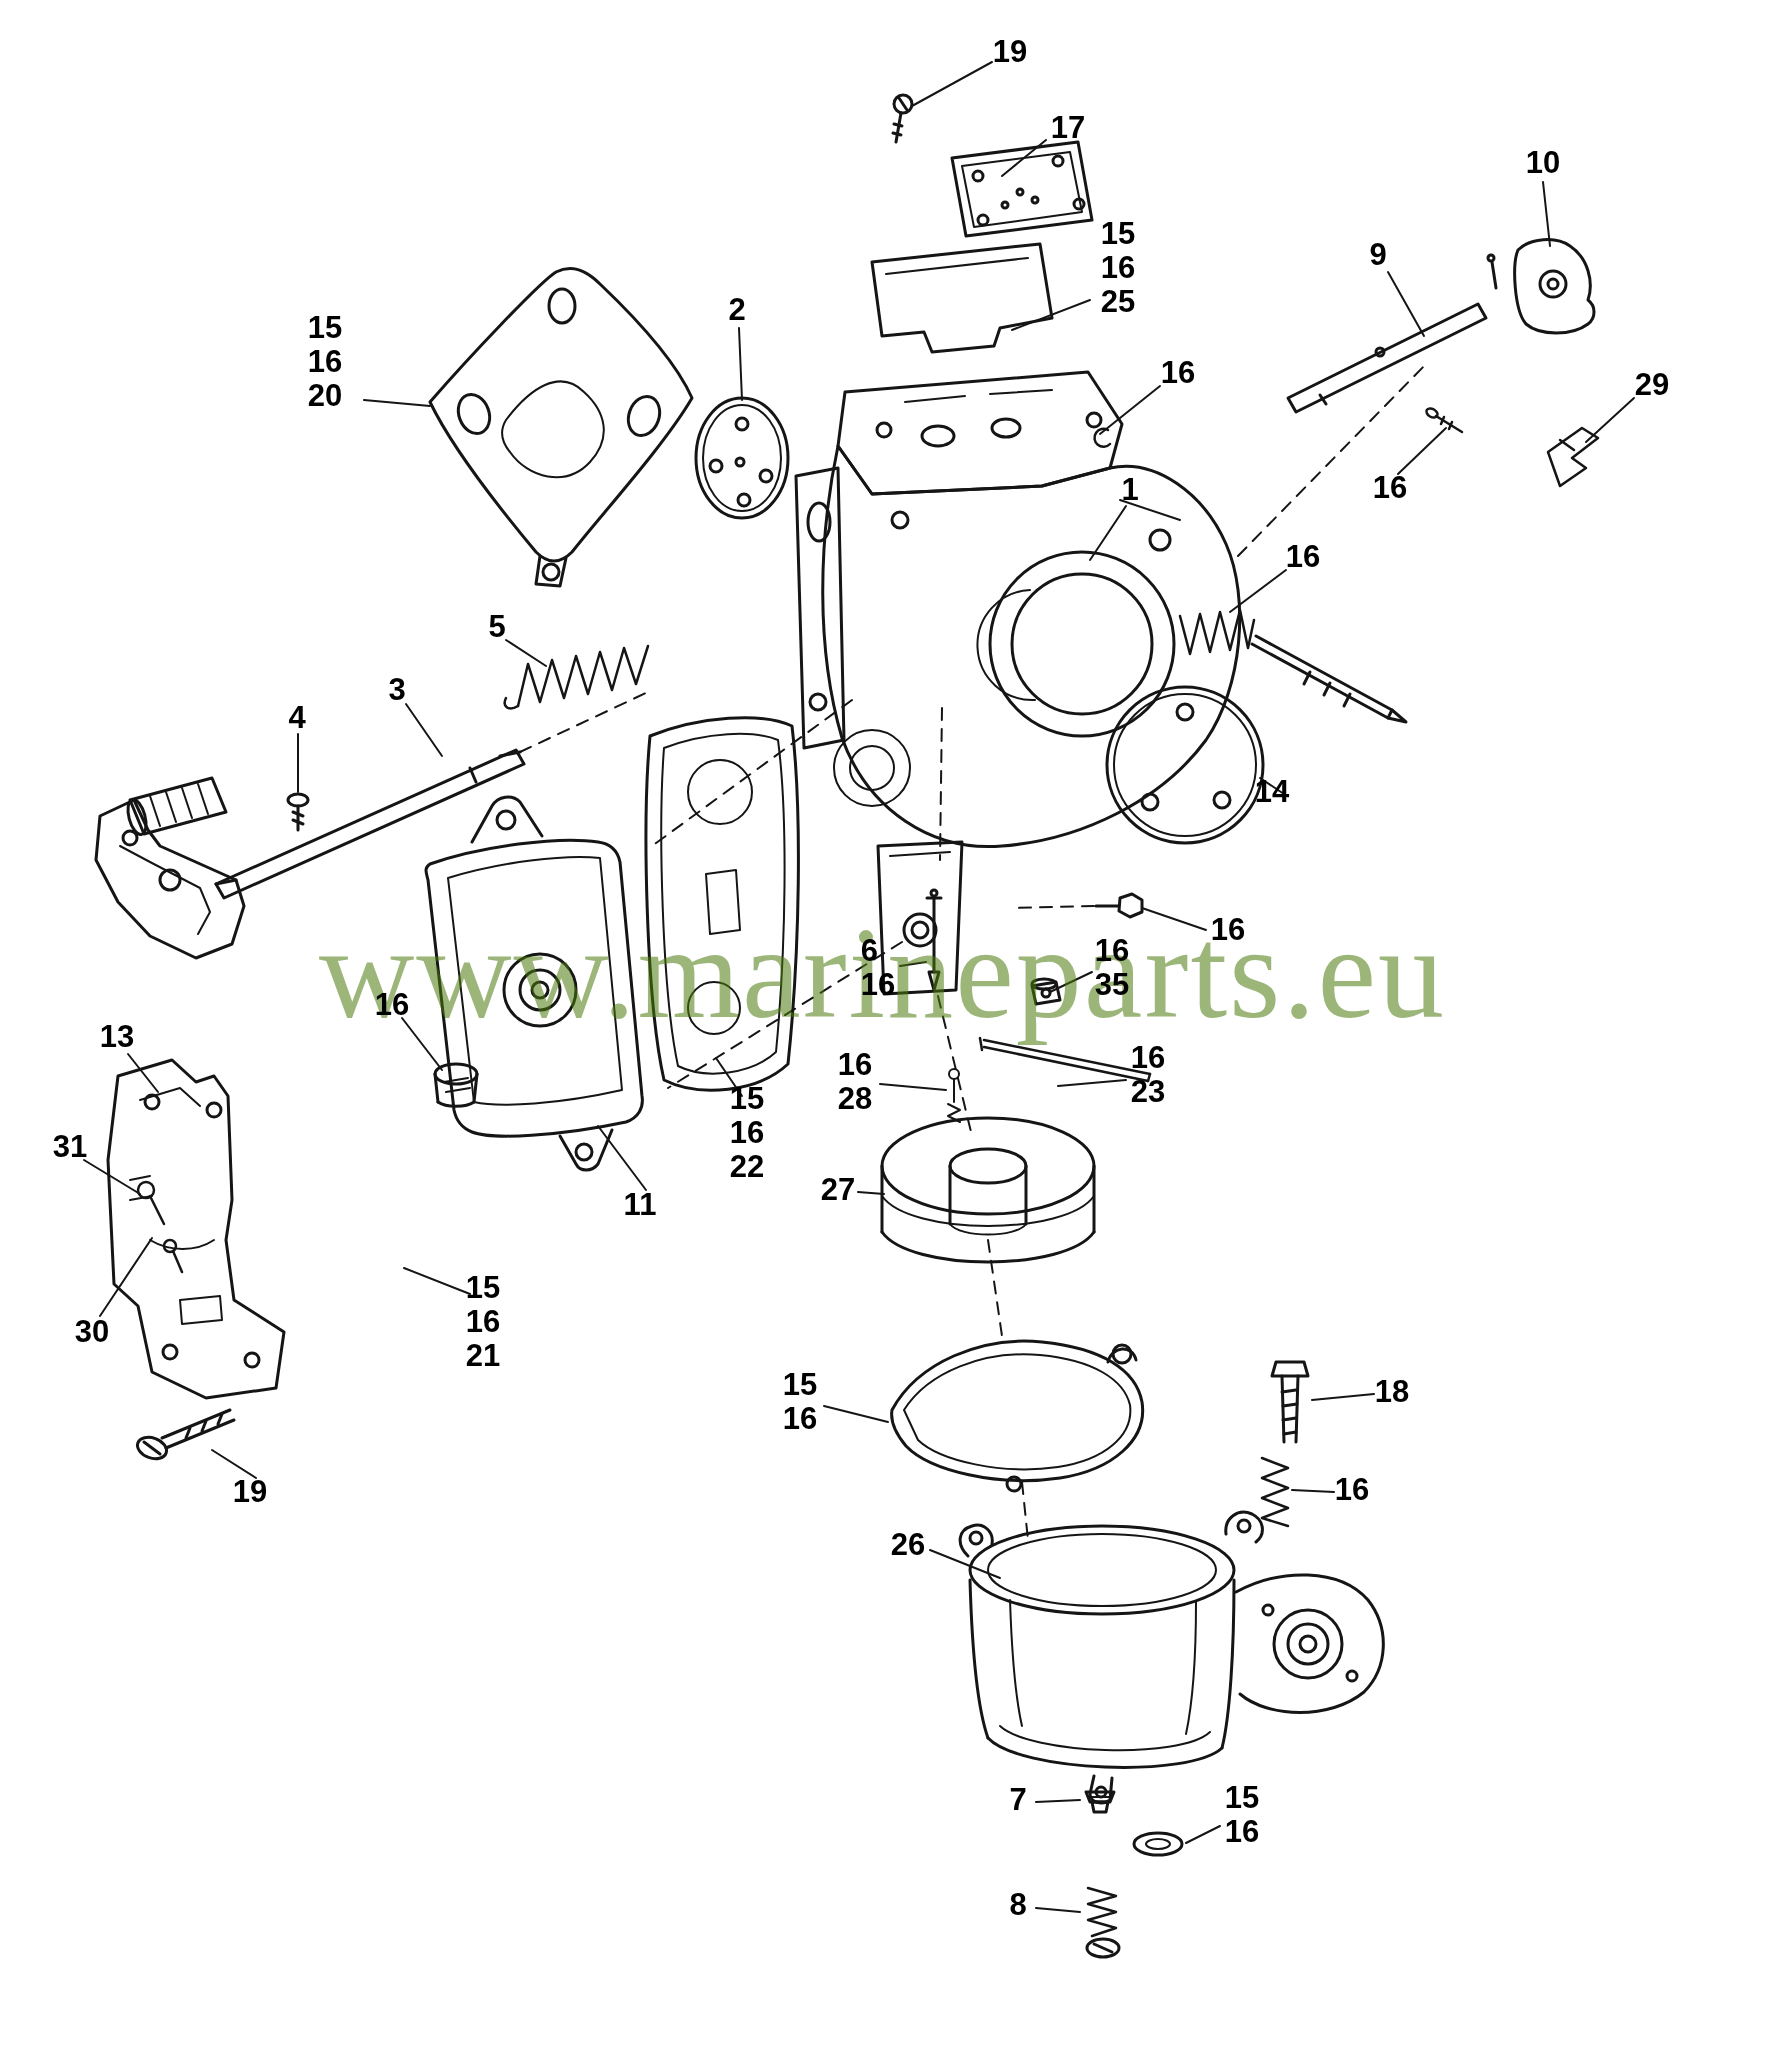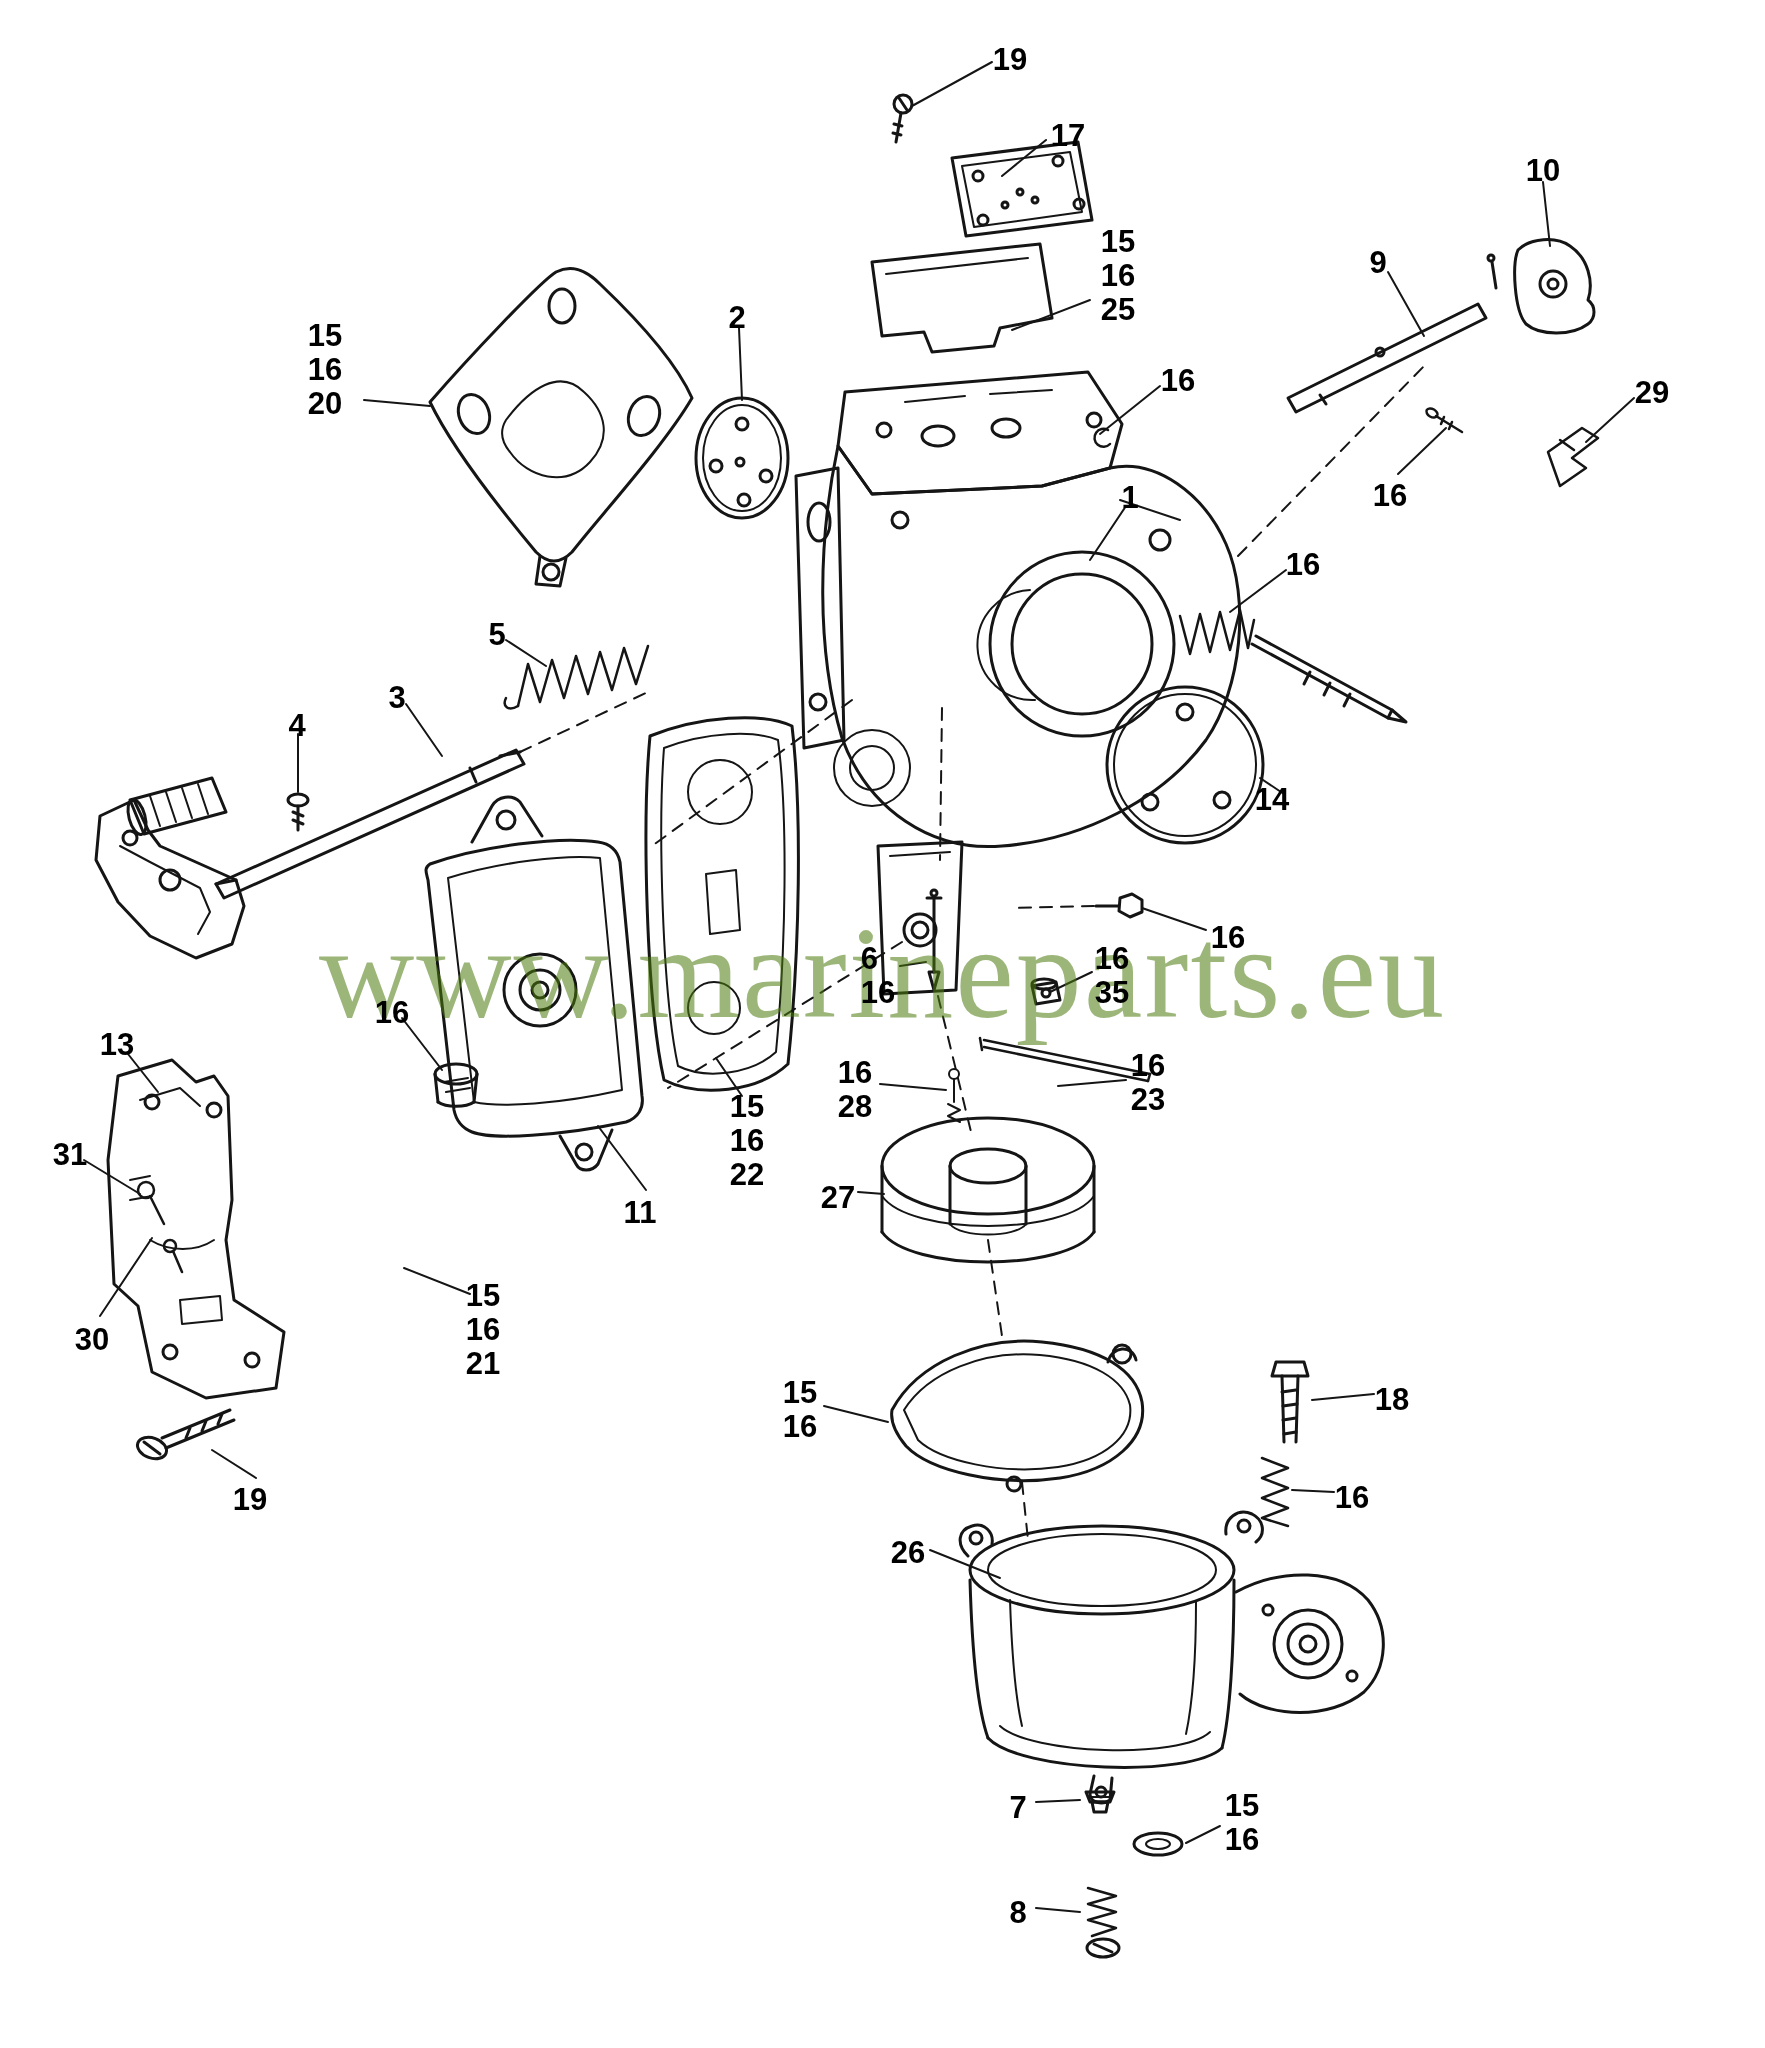--- a/index.html
+++ b/index.html
@@ -1,20 +1,20 @@
 <!DOCTYPE html>
 <html><head>
 <meta charset="utf-8">
 <style>
   html,body{margin:0;padding:0;background:#fff;}
   .canvas{position:relative;width:1765px;height:2048px;background:#ffffff;overflow:hidden;
           font-family:"Liberation Sans",sans-serif;}
   svg{position:absolute;left:0;top:0;}
   .co{position:absolute;transform:translate(-50%,-50%);font:700 31px "Liberation Sans",sans-serif;
-      color:#000;line-height:34px;white-space:nowrap;text-align:left;z-index:3;margin-top:8px;}
+      color:#000;line-height:34px;white-space:nowrap;text-align:left;z-index:3;}
   .wm{position:absolute;left:50%;top:972px;transform:translate(-50%,-50%);
       font-family:"Liberation Serif",serif;font-size:132px;font-weight:400;
       color:#4d7c0f;opacity:.55;letter-spacing:2px;white-space:nowrap;z-index:2;}
 </style>
 </head>
 <body>
 
 <div class="canvas">
 
 <svg width="1765" height="2048" viewBox="0 0 1765 2048">

